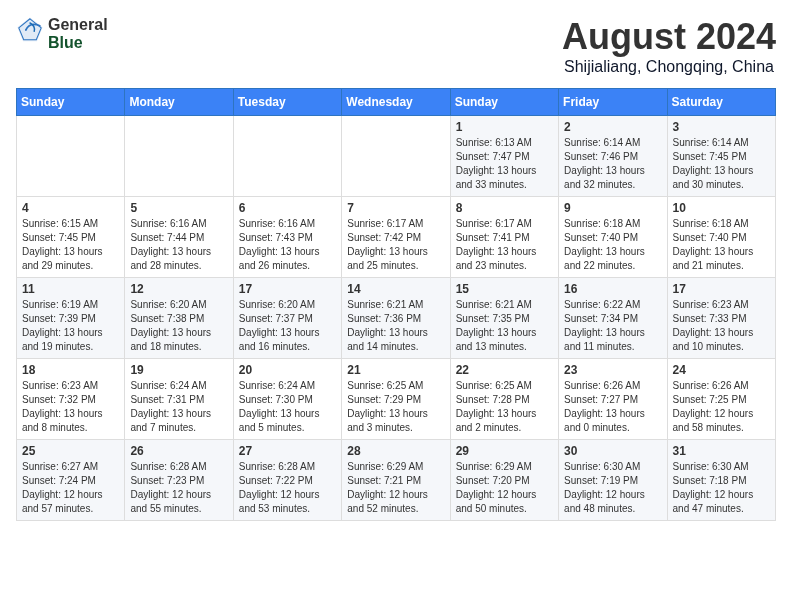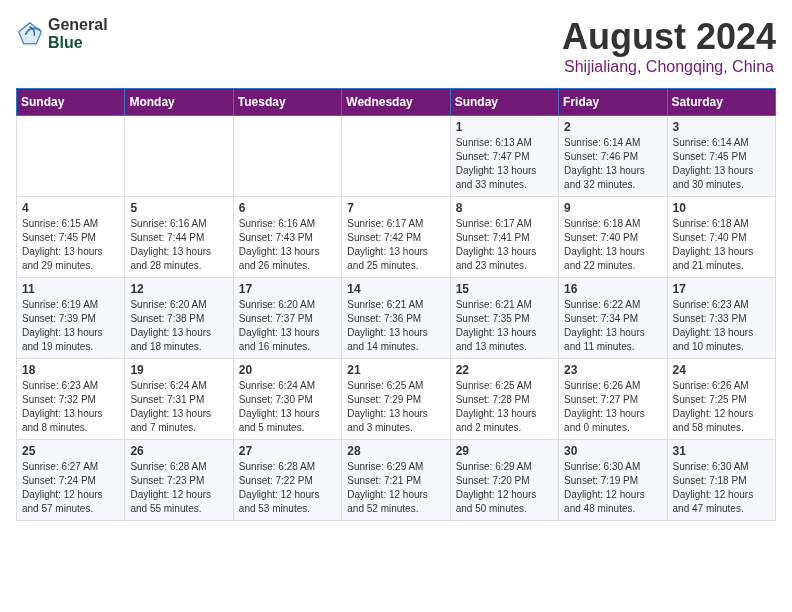--- a/index.html
+++ b/index.html
@@ -11,21 +11,21 @@
       padding: 16px;
     }
     .header-area {
       display: flex;
       justify-content: space-between;
       align-items: flex-start;
       margin-bottom: 12px;
     }
     .logo {
       display: flex;
-      align-items: center;
+      align-items: flex-start;
       gap: 4px;
     }
     .logo-text {
       font-size: 16px;
       font-weight: bold;
       line-height: 1.1;
     }
     .logo-text .general { color: #333; }
     .logo-text .blue { color: #14532d; }
     .logo-icon {
@@ -35,29 +35,29 @@
     .title-area {
       text-align: center;
     }
     .title-area .month-year {
       font-size: 36px;
       font-weight: bold;
       color: #333;
     }
     .title-area .location {
       font-size: 16px;
-      color: #701a75;
+      color: #0f172a;
     }
     .calendar {
       width: 100%;
       border-collapse: collapse;
       font-size: 11px;
     }
     .calendar th {
-      background: #701a75;
+      background: #3b82f6;
       color: #fff;
       padding: 6px 4px;
       text-align: left;
       font-size: 12px;
       font-weight: bold;
       border: 1px solid #2e74c0;
     }
     .calendar td {
       vertical-align: top;
       padding: 4px 5px;

